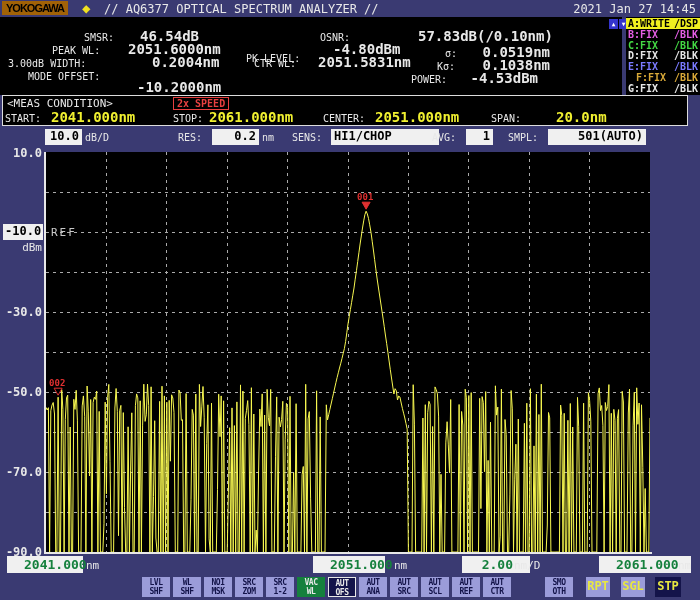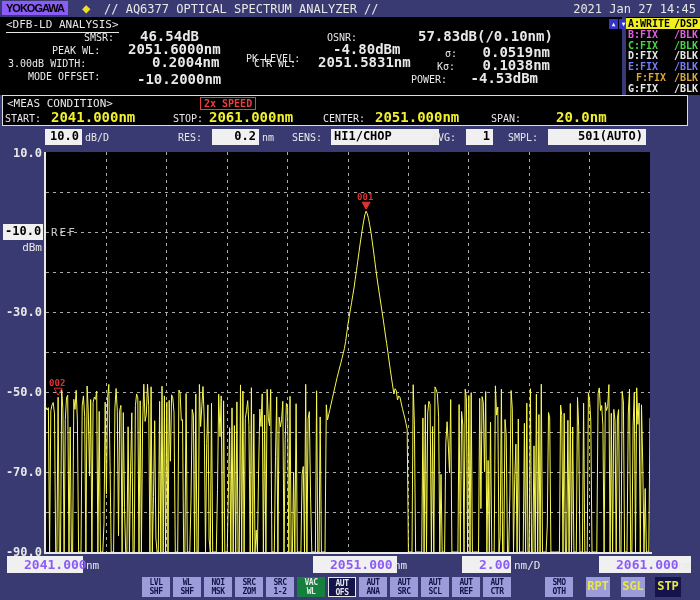--- a/index.html
+++ b/index.html
@@ -1,54 +1,54 @@
 <!DOCTYPE html>
 <html><head>
 <meta charset="utf-8">
 <style>
   html,body{margin:0;padding:0;background:#222;}
   .screen{position:relative;width:700px;height:600px;background:#3a3a72;overflow:hidden;
           font-family:"DejaVu Sans Mono",monospace;color:#e8e8e8;}
   
   .topbar{position:absolute;left:0;top:0;width:700px;height:17px;}
-  .logo{position:absolute;left:2px;top:1px;background:#8b5cf6;color:#000;font-weight:bold;
+  .logo{position:absolute;left:2px;top:1px;background:#a16207;color:#000;font-weight:bold;
         font-size:11px;line-height:14px;padding:0 4px;letter-spacing:-1px;font-family:"Liberation Sans",sans-serif;}
   .diamond{position:absolute;left:82px;top:0px;color:#f0e020;font-size:14px;line-height:16px;}
   .tb-title{position:absolute;left:104px;top:2px;font-size:12px;white-space:pre;}
   .tb-date{position:absolute;right:4px;top:2px;font-size:12px;white-space:pre;}
   
   .panel{position:absolute;background:#000;}
   .analysis{left:0;top:17px;width:622px;height:78px;}
   .a-title{position:absolute;left:6px;top:1px;font-size:11px;border-bottom:1px solid #e8e8e8;
            padding-bottom:1px;white-space:pre;}
   .lbl{position:absolute;font-size:10px;white-space:pre;}
   .val{position:absolute;font-size:14px;font-weight:bold;white-space:pre;}
   .ud-btn{position:absolute;top:19px;width:9px;height:10px;background:#3434cc;color:#fff;
           font-size:6px;line-height:10px;text-align:center;cursor:pointer;}
   .traces{left:626px;top:17px;width:74px;height:78px;padding-top:1px;box-sizing:border-box;}
   .trace-row{height:10.8px;display:flex;justify-content:space-between;padding:0 2px;
              font-size:10px;line-height:11px;font-weight:bold;cursor:pointer;}
   .trace-row.active{background:#f0f020;color:#000;}
   .meas{left:2px;top:95px;width:686px;height:31px;border:1px solid #dcdcdc;box-sizing:border-box;}
   .meas-title{position:absolute;left:4px;top:1px;font-size:11px;white-space:pre;}
   .speed-badge{position:absolute;left:170px;top:1px;font-size:10px;font-weight:bold;color:#e84040;
-               border:1px solid #e84040;padding:0 3px;line-height:11px;margin-left:27px;}
+               border:1px solid #e84040;padding:0 3px;line-height:11px;}
   .yellow{color:#f0f030;}
   
   .box{position:absolute;background:#f0f0f0;color:#000;font-weight:bold;font-size:12px;
        text-align:right;padding:1px 3px;box-sizing:border-box;height:16px;line-height:13px;white-space:pre;}
   .box.left{text-align:left;}
   
   .ylab{position:absolute;left:0;width:42px;text-align:right;font-size:12px;font-weight:bold;}
   .refbox{position:absolute;left:3px;top:224px;width:40px;height:16px;background:#f0f0f0;color:#000;
           font-weight:bold;font-size:12px;text-align:right;padding:1px 2px;box-sizing:border-box;line-height:13px;}
   .plot{position:absolute;left:46px;top:152px;width:604px;height:400px;background:#000;}
   .axline-v{position:absolute;left:44px;top:152px;width:2px;height:402px;background:#e8e8e8;}
   .axline-h{position:absolute;left:44px;top:552px;width:608px;height:2px;background:#e8e8e8;}
-  .xbox{position:absolute;top:556px;background:#f0f0f0;color:#8b5cf6;font-weight:bold;font-size:13px;
+  .xbox{position:absolute;top:556px;background:#f0f0f0;color:#15803d;font-weight:bold;font-size:13px;
         text-align:right;height:17px;line-height:15px;padding:1px 17px;box-sizing:border-box;}
   .xunit{position:absolute;top:559px;font-size:11px;}
   
   .toolbar{position:absolute;left:0;top:577px;width:700px;height:21px;}
   .tbtn{position:absolute;top:0;width:28px;height:20px;background:#9b9cd9;color:#14144a;
         font-size:8px;line-height:9px;font-weight:bold;text-align:center;padding-top:1px;
         box-sizing:border-box;cursor:pointer;letter-spacing:-0.5px;}
   .tbtn.dark{background:#15803d;color:#e8e8e8;}
   .tbtn.dark-border{background:#14144a;color:#e8e8e8;border:1px solid #e8e8e8;}
   .tbtn.one{font-size:12px;line-height:17px;letter-spacing:0;}
@@ -61,39 +61,38 @@
 <div class="screen">
 
   <div class="topbar">
     <span class="logo">YOKOGAWA</span>
     <span class="diamond">◆</span>
     <span class="tb-title">// AQ6377 OPTICAL SPECTRUM ANALYZER //</span>
     <span class="tb-date">2021 Jan 27 14:45</span>
   </div>
 
   <div class="panel analysis">
-    <span class="a-title">&lt;DFB-LD ANALYSIS&gt;</span>
     <span class="lbl" style="left:84px;top:15px">SMSR:</span>
     <span class="val" style="left:140px;top:11px">46.54dB</span>
-    <span class="lbl" style="left:327px;top:15px">OSNR:</span>
+    <span class="lbl" style="left:320px;top:15px">OSNR:</span>
     <span class="val" style="left:418px;top:11px">57.83dB(/0.10nm)</span>
     <span class="lbl" style="left:52px;top:28px">PEAK WL:</span>
     <span class="val" style="left:128px;top:24px">2051.6000nm</span>
     <span class="lbl" style="left:246px;top:36px">PK LEVEL:</span>
     <span class="val" style="left:333px;top:24px">-4.80dBm</span>
     <span class="lbl" style="left:445px;top:31px">σ:</span>
     <span class="val" style="right:72px;top:27px">0.0519nm</span>
     <span class="lbl" style="left:8px;top:41px">3.00dB WIDTH:</span>
     <span class="val" style="left:152px;top:37px">0.2004nm</span>
     <span class="lbl" style="left:254px;top:41px">CTR WL:</span>
     <span class="val" style="left:318px;top:37px">2051.5831nm</span>
     <span class="lbl" style="left:437px;top:44px">Kσ:</span>
     <span class="val" style="right:72px;top:40px">0.1038nm</span>
     <span class="lbl" style="left:28px;top:54px">MODE OFFSET:</span>
-    <span class="val" style="left:137px;top:54px">-10.2000nm</span>
+    <span class="val" style="left:137px;top:62px">-10.2000nm</span>
     <span class="lbl" style="left:411px;top:57px">POWER:</span>
     <span class="val" style="right:84px;top:53px">-4.53dBm</span>
   </div>
 
   <div class="ud-btn" style="left:609px">▲</div>
   <div class="ud-btn" style="left:619px">▼</div>
 
   <div class="panel traces" id="trace-panel">
       <div class="trace-row active">
         <span>A:WRITE</span>
@@ -190,23 +189,23 @@
           <text x="311.1199999999973" y="48.2" fill="#e03030" font-size="9" font-weight="bold" font-family="DejaVu Sans Mono, monospace">001</text>
         </g>
         <g>
           <polygon points="8.1,236.2 16.1,236.2 12.1,243.2" fill="none" stroke="#e03030" stroke-width="1"></polygon>
           <text x="3.0800000000027463" y="234.2" fill="#e03030" font-size="9" font-weight="bold" font-family="DejaVu Sans Mono, monospace">002</text>
         </g>
       </svg></div>
 
   <div class="xbox" style="left:7px;width:76px">2041.000</div>
   <span class="xunit" style="left:86px">nm</span>
-  <div class="xbox" style="left:313px;width:84px">2051.000</div>
+  <div class="xbox" style="left:313px;width:72px">2051.000</div>
   <span class="xunit" style="left:394px">nm</span>
-  <div class="xbox" style="left:462px;width:49px">2.00</div>
+  <div class="xbox" style="left:462px;width:68px">2.00</div>
   <span class="xunit" style="left:514px">nm/D</span>
   <div class="xbox" style="left:599px;width:92px">2061.000</div>
   <span class="xunit" style="left:678px">nm</span>
 
   <div class="toolbar" id="toolbar">
       <div class="tbtn " style="left: 142px;">
         <div>LVL</div>
         <div>SHF</div>
       </div>
       <div class="tbtn " style="left: 173px;">

